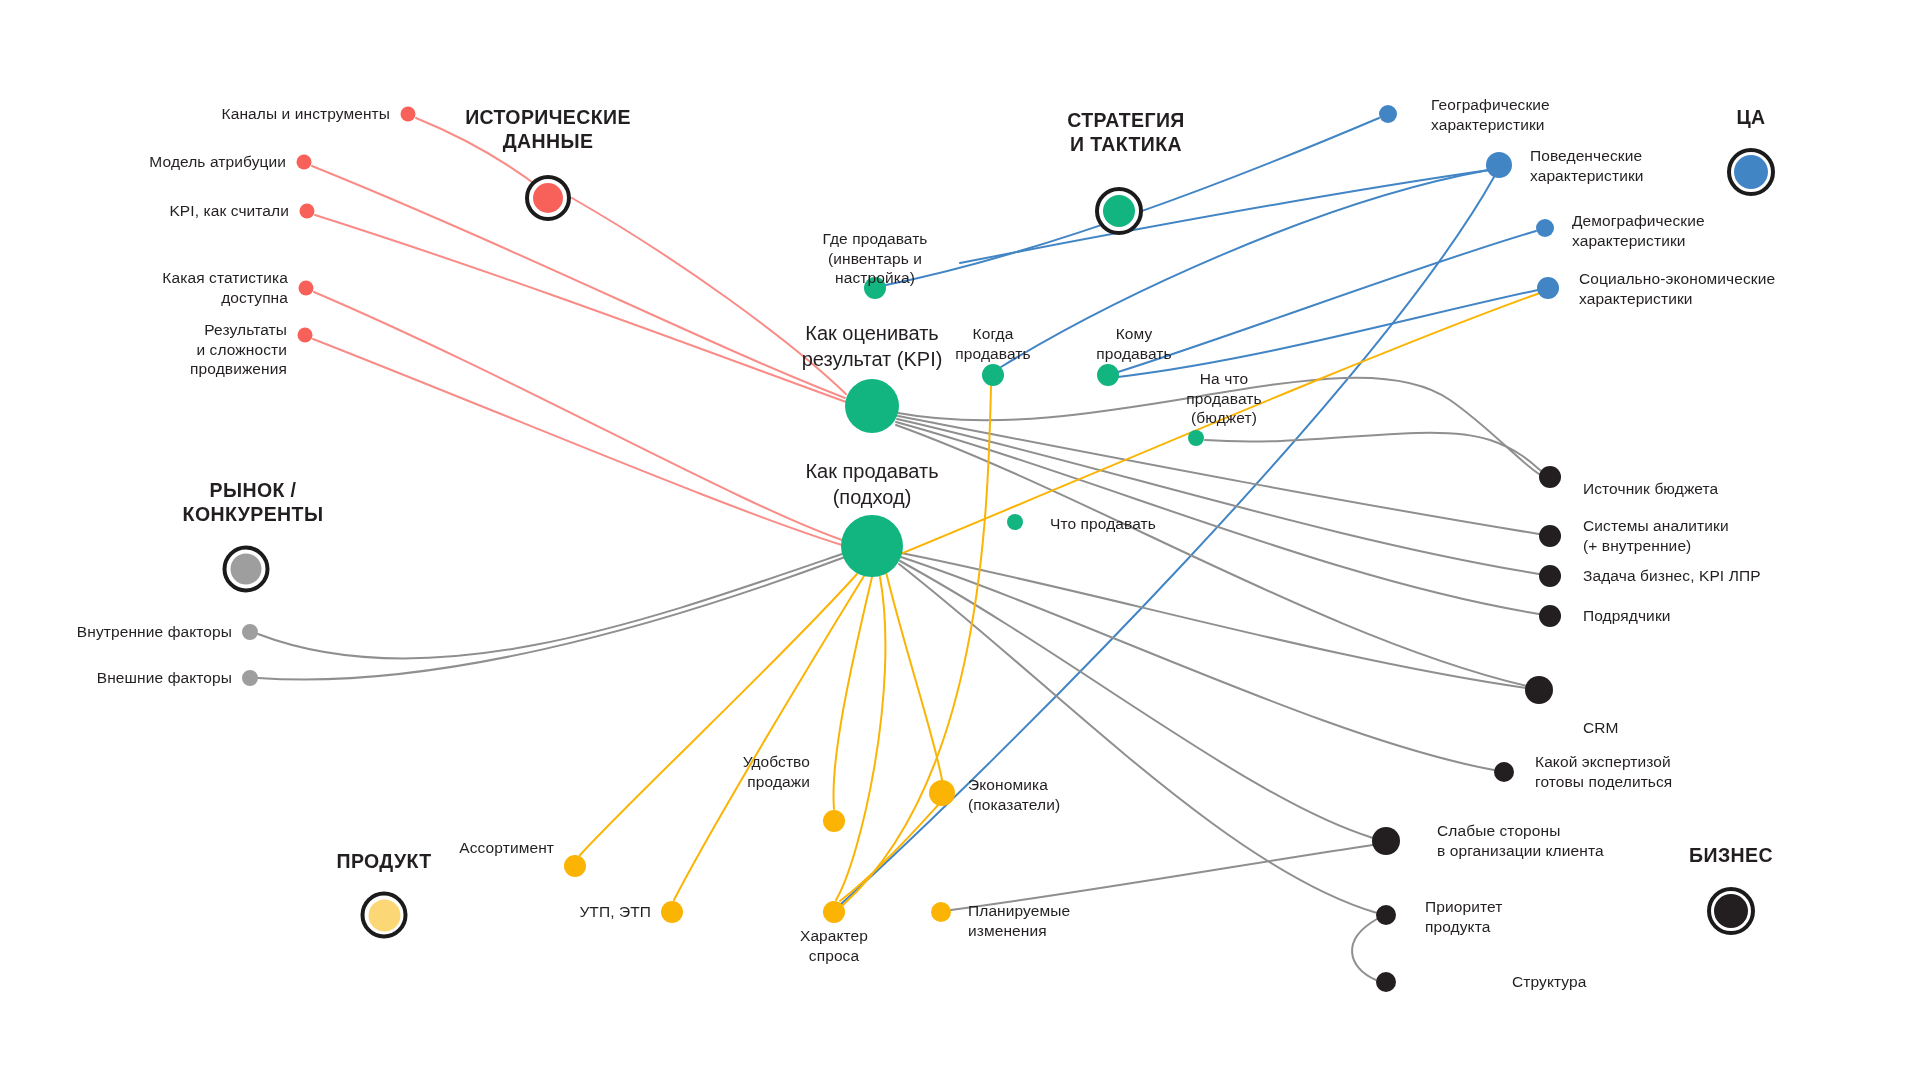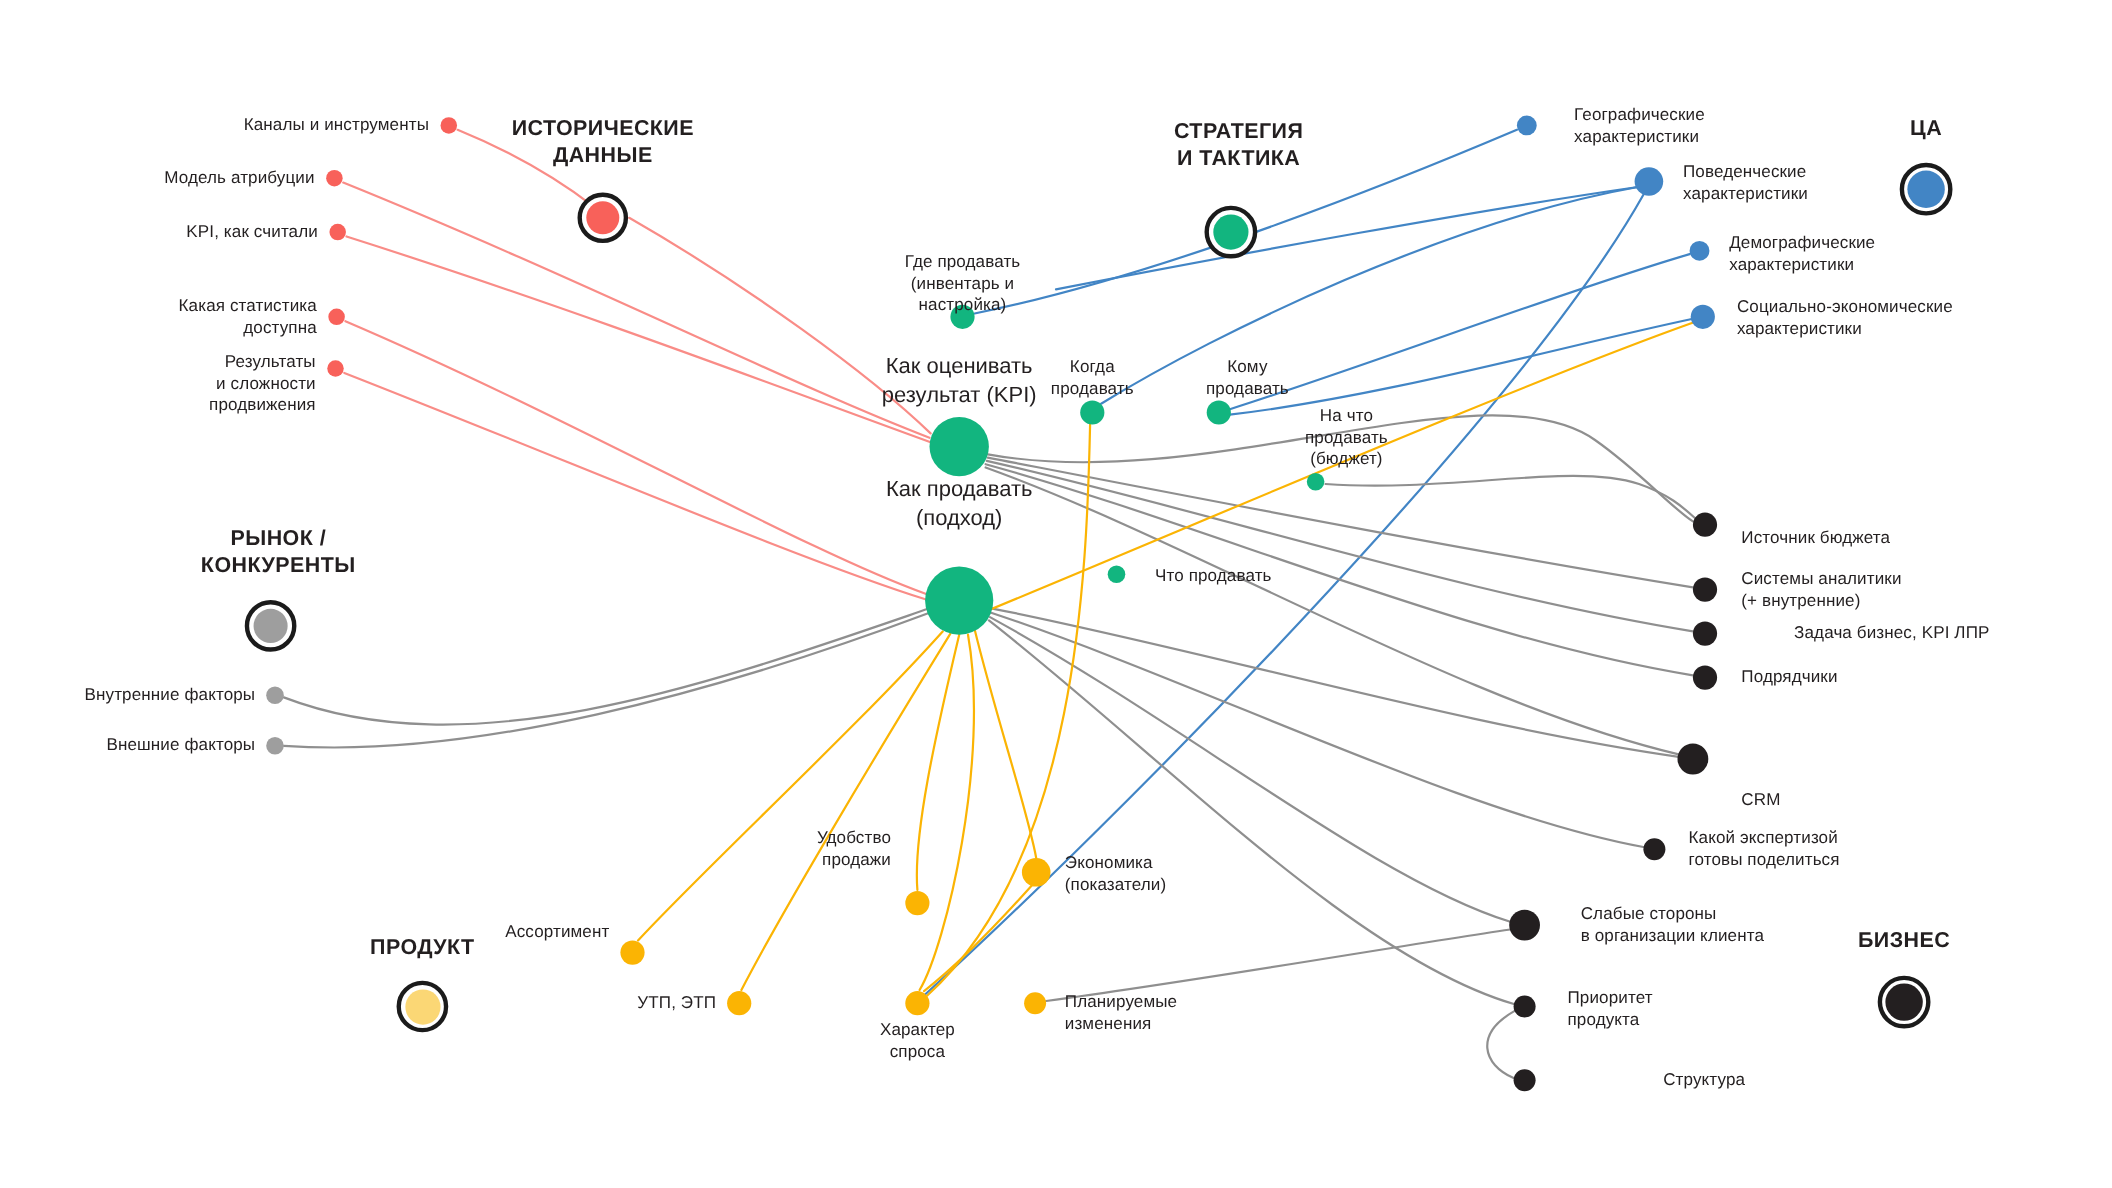--- a/index.html
+++ b/index.html
@@ -165,21 +165,21 @@
       <div class="node-label lbl-r" style="left: 288px; top: 288px;">Какая статистика
 доступна</div>
       <div class="node-label lbl-r" style="left: 287px; top: 349px;">Результаты
 и сложности
 продвижения</div>
       <div class="node-label lbl-c" style="left: 875px; top: 258px;">Где продавать
 (инвентарь и
 настройка)</div>
       <div class="hub-label" style="left: 872px; top: 372px;">Как оценивать
 результат (KPI)</div>
-      <div class="hub-label" style="left: 872px; top: 484px;">Как продавать
+      <div class="hub-label" style="left: 872px; top: 510px;">Как продавать
 (подход)</div>
       <div class="node-label lbl-c" style="left: 993px; top: 344px;">Когда
 продавать</div>
       <div class="node-label lbl-c" style="left: 1134px; top: 344px;">Кому
 продавать</div>
       <div class="node-label lbl-c" style="left: 1224px; top: 398px;">На что
 продавать
 (бюджет)</div>
       <div class="node-label lbl-l" style="left: 1050px; top: 524px;">Что продавать</div>
       <div class="node-label lbl-l" style="left: 1431px; top: 115px;">Географические
@@ -188,21 +188,21 @@
 характеристики</div>
       <div class="node-label lbl-l" style="left: 1572px; top: 231px;">Демографические
 характеристики</div>
       <div class="node-label lbl-l" style="left: 1579px; top: 289px;">Социально-экономические
 характеристики</div>
       <div class="node-label lbl-r" style="left: 232px; top: 632px;">Внутренние факторы</div>
       <div class="node-label lbl-r" style="left: 232px; top: 678px;">Внешние факторы</div>
       <div class="node-label lbl-l" style="left: 1583px; top: 477px; margin-top: 12px;">Источник бюджета</div>
       <div class="node-label lbl-l" style="left: 1583px; top: 536px;">Системы аналитики
 (+ внутренние)</div>
-      <div class="node-label lbl-l" style="left: 1583px; top: 576px; margin-left: 48px;">Задача бизнес, KPI ЛПР</div>
+      <div class="node-label lbl-l" style="left: 1583px; top: 576px;">Задача бизнес, KPI ЛПР</div>
       <div class="node-label lbl-l" style="left: 1583px; top: 616px;">Подрядчики</div>
       <div class="node-label lbl-l" style="left: 1583px; top: 728px;">CRM</div>
       <div class="node-label lbl-l" style="left: 1535px; top: 772px;">Какой экспертизой
 готовы поделиться</div>
       <div class="node-label lbl-l" style="left: 1437px; top: 841px;">Слабые стороны
 в организации клиента</div>
       <div class="node-label lbl-l" style="left: 1425px; top: 917px;">Приоритет
 продукта</div>
       <div class="node-label lbl-l" style="left: 1512px; top: 982px;">Структура</div>
       <div class="node-label lbl-r" style="left: 554px; top: 848px;">Ассортимент</div>

